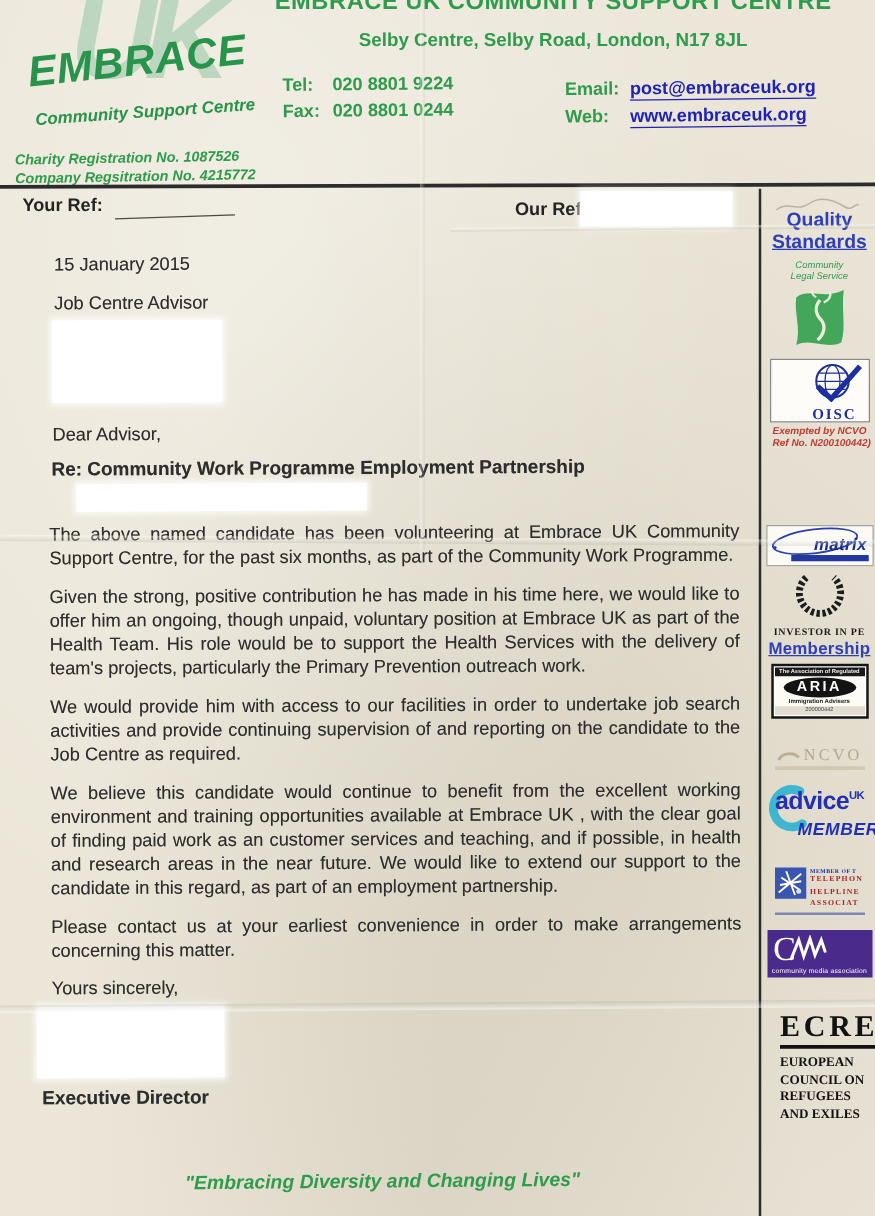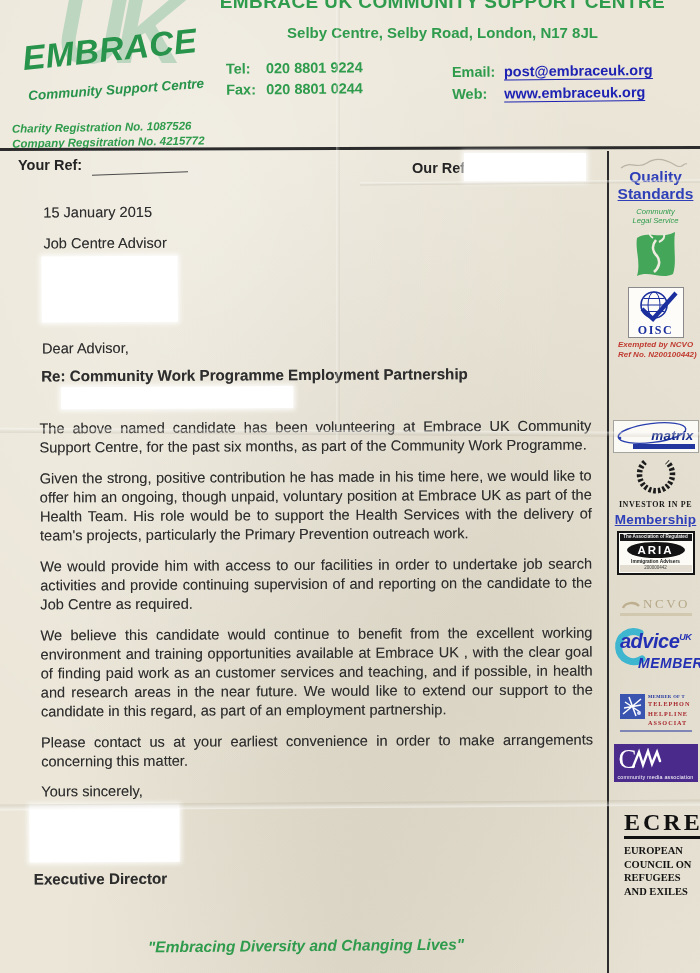--- a/index.html
+++ b/index.html
@@ -67,21 +67,21 @@
   .sb{position:absolute;left:611px;width:89px;text-align:center;}
   .hand-mark{position:absolute;left:617px;top:156px;}
 
   .sb.qs{top:168px;}
   .qs-l{font-weight:bold;font-size:15.5px;color:#2e3fb8;line-height:1.12;}
   .qs-l.u{text-decoration:underline;}
   .cls-sub{margin-top:4px;font-size:7.6px;font-weight:normal;font-style:italic;color:#2f9b4c;line-height:1.25;}
   .cls-leaf{margin-top:2px;}
 
   .sb.oisc{top:287px;}
-  .oisc-box{width:54px;height:49px;margin:0 auto;background:#fdfcf8;border:1px solid #8a8a8a;overflow:hidden;}
+  .oisc-box{width:54px;height:49px;margin:0 auto;background:#fdfcf8;border:1px solid #8a8a8a;overflow:hidden;padding-left:24px;}
   .oisc-acronym{font-family:"Liberation Serif",serif;font-weight:bold;font-size:12px;color:#1b2f9e;letter-spacing:1.5px;margin-top:-3px;}
   .oisc-name{margin-top:5px;text-align:left;padding-left:7px;font-size:11px;color:#2e3fb8;line-height:1.18;}
   .oisc-exempt{text-align:left;padding-left:7px;font-size:8px;font-weight:bold;font-style:italic;color:#c03a30;line-height:1.25;margin-top:2px;}
 
   .sb.matrix{top:420px;}
   .matrix-box{position:relative;width:84px;height:31px;margin:0 auto;background:#fbfaf5;border:1px solid #a5a5a0;}
   .matrix-word{position:absolute;right:4px;top:7px;font-weight:bold;font-style:italic;font-size:13.5px;color:#152a8e;letter-spacing:.3px;}
   .matrix-bar{position:absolute;right:3px;bottom:3px;width:62px;height:5px;background:#23379e;}
 
   .sb.inv{top:457px;}
@@ -97,21 +97,21 @@
     font-weight:bold;font-size:11.5px;line-height:16px;letter-spacing:2px;}
   .aria-sub{font-size:4.8px;font-weight:bold;color:#1a1a1a;}
   .aria-num{font-size:4.5px;color:#444;background:#e2ddd0;margin-top:1px;line-height:1.5;}
 
   .sb.ncvo{top:596px;opacity:.8;}
   .ncvo-row{display:flex;align-items:center;justify-content:center;gap:2px;}
   .ncvo-word{font-family:"Liberation Serif",serif;font-size:13px;color:#ab9a77;letter-spacing:2.5px;}
   .ncvo-sub{width:72px;height:3px;margin:1px auto 0;background:#c3b595;opacity:.65;}
 
   .sb.adv{top:623px;height:52px;}
-  .adv-word{position:absolute;left:9px;top:7px;font-weight:bold;font-style:italic;font-size:20px;color:#2330b4;letter-spacing:-.5px;text-align:center;}
+  .adv-word{position:absolute;left:9px;top:7px;font-weight:bold;font-size:20px;color:#2330b4;letter-spacing:-.5px;text-align:center;}
   .adv-word sup{font-size:9px;font-weight:bold;}
   .adv-member{position:absolute;left:27px;top:32px;font-weight:bold;font-style:italic;font-size:14px;color:#2330b4;letter-spacing:.5px;}
   .adv-swoosh{position:absolute;left:3px;top:2px;}
 
   .sb.tha{top:694px;text-align:left;padding-left:9px;}
   .tha-row{display:flex;gap:3px;}
   .tha-icon{width:25px;height:25px;background:#3a55b0;flex:0 0 auto;}
   .tha-l1{font-family:"Liberation Serif",serif;font-weight:bold;font-size:4.6px;color:#1b2f9e;letter-spacing:.4px;}
   .tha-l{font-family:"Liberation Serif",serif;font-weight:bold;font-size:6.2px;color:#a8262c;letter-spacing:1px;line-height:1.55;}
   .tha-foot{width:72px;height:2px;margin-top:2px;background:rgba(27,47,158,.5);}

